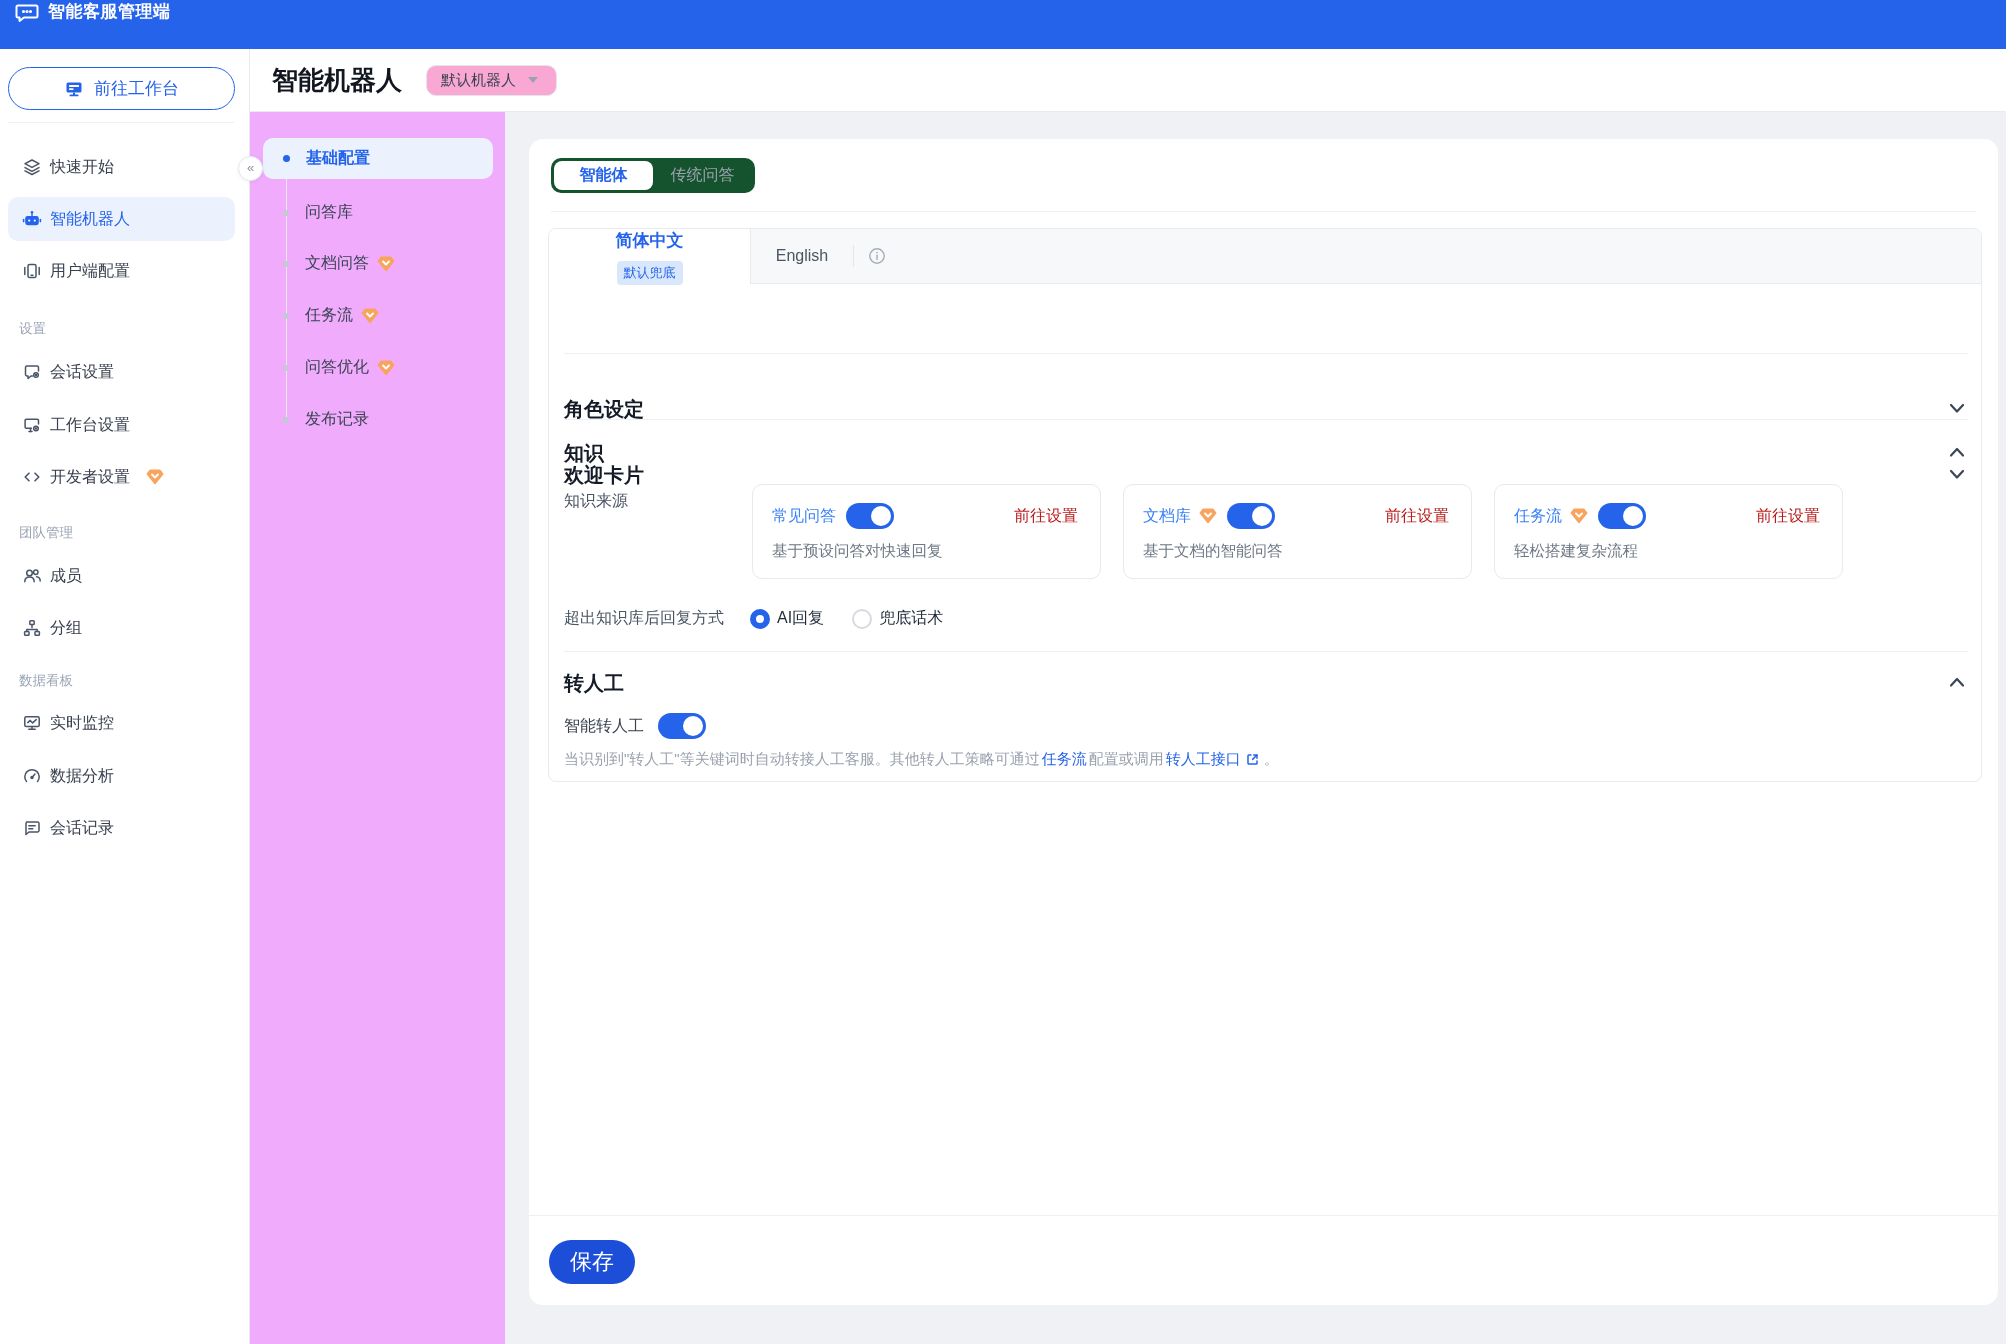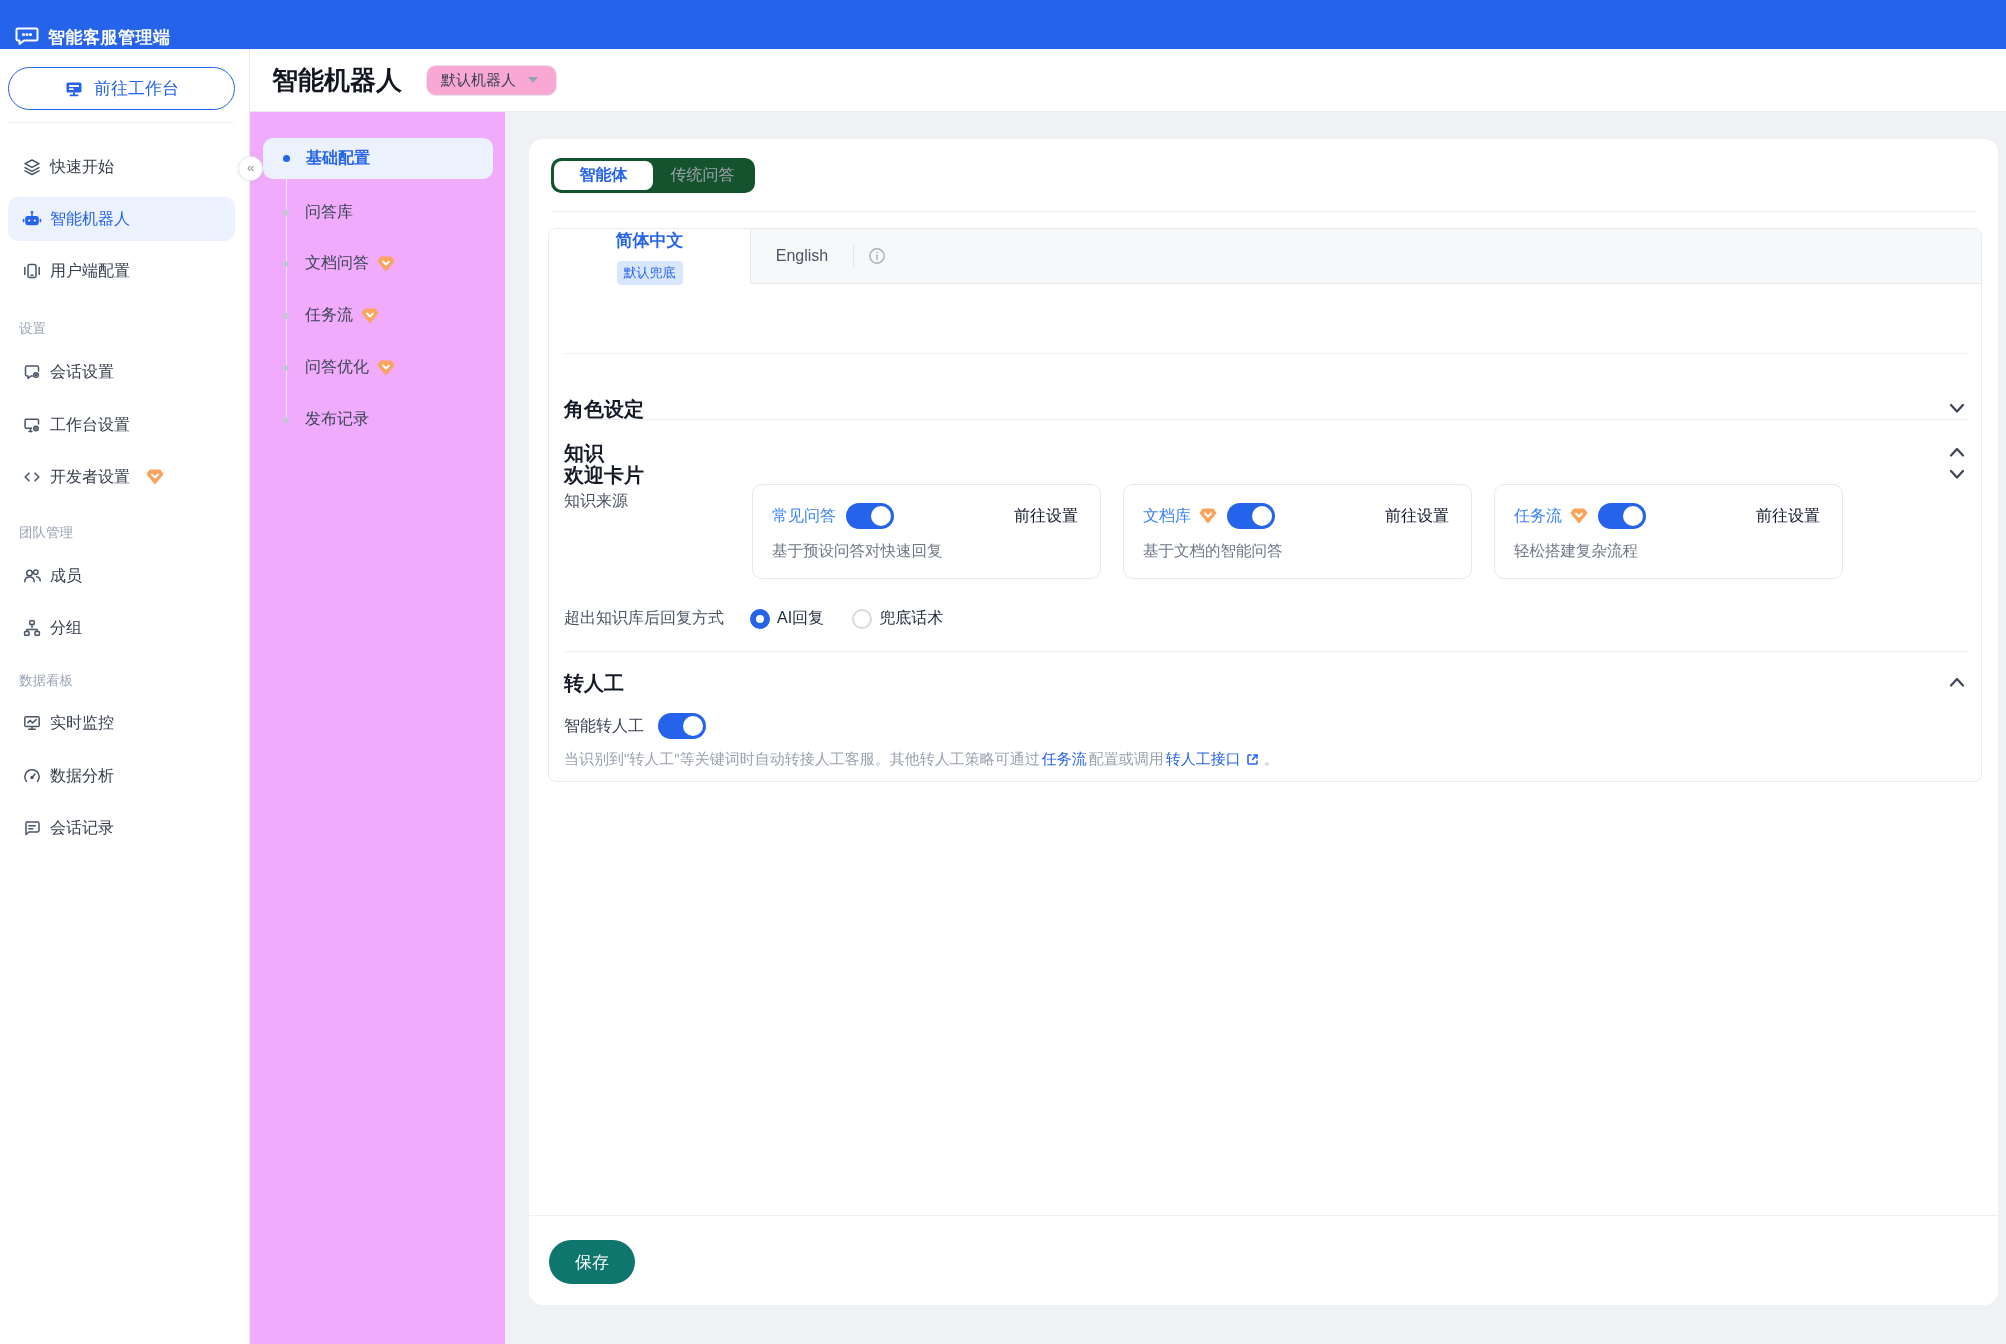--- a/index.html
+++ b/index.html
@@ -2,21 +2,21 @@
 <html><head>
 <meta charset="utf-8">
 <style>
   * { margin:0; padding:0; box-sizing:border-box; }
   html,body { width:2006px; height:1344px; }
   body { font-family:"Liberation Sans", sans-serif; color:#1f2937; background:#fff; }
   .page { position:relative; width:2006px; height:1344px; overflow:hidden; background:#fff; }
   .abs { position:absolute; }
 
   
-  .topbar { left:0; top:0; width:2006px; height:49px; background:#2563eb; display:flex; align-items:flex-end; padding-left:14px; }
+  .topbar { left:0; top:0; width:2006px; height:49px; background:#2563eb; display:flex; align-items:flex-start; padding-left:14px; }
   .topbar .logo { width:26px; height:26px; margin-right:8px; }
   .topbar .app-title { color:#fff; font-size:17px; font-weight:700; letter-spacing:.5px; }
 
   
   .sidebar { left:0; top:49px; width:250px; height:1295px; background:#fff; border-right:1px solid #e8eaee; }
   .wb-btn { position:absolute; left:8px; top:18px; width:227px; height:43px; border:1px solid #2563eb; border-radius:22px;
             display:flex; align-items:center; justify-content:center; gap:10px; color:#2563eb; font-size:17px; background:#fff; cursor:pointer; }
   .side-div { position:absolute; left:8px; top:73px; width:226px; height:1px; background:#eef0f3; }
   .s-item { position:absolute; left:8px; width:227px; height:44px; border-radius:10px; display:flex; align-items:center; gap:8px;
             padding-left:14px; font-size:16px; color:#39414f; cursor:pointer; }
@@ -72,41 +72,41 @@
   .sec-head { position:absolute; left:15px; font-size:20px; font-weight:700; color:#151b26; }
   .sec-chev { position:absolute; right:13px; width:22px; height:22px; display:flex; cursor:pointer; }
   .p-div { position:absolute; left:15px; width:1404px; height:1px; background:#eef0f3; }
 
   .k-label { position:absolute; left:15px; font-size:16px; color:#4b5563; }
 
   .kcard { position:absolute; top:255px; width:349px; height:95px; border:1px solid #e7e9ee; border-radius:10px; background:#fff; }
   .kcard .row1 { position:absolute; left:19px; right:22px; top:18px; display:flex; align-items:center; }
   .kcard .kt { font-size:16px; color:#3b82f6; }
   .kcard .gem { margin-left:8px; display:flex; }
-  .kcard .go { margin-left:auto; font-size:16px; color:#0f172a; cursor:pointer; }
+  .kcard .go { margin-left:auto; font-size:16px; color:#b91c1c; cursor:pointer; }
   .kcard .kd { position:absolute; left:19px; top:56px; font-size:15.5px; color:#6f7785; }
 
   .toggle { width:48px; height:26px; border-radius:13px; background:#2563eb; position:relative; margin-left:10px; cursor:pointer; flex:0 0 auto; }
   .toggle .knob { position:absolute; right:3px; top:3px; width:20px; height:20px; border-radius:50%; background:#fff; }
 
   .radio-row { position:absolute; top:379px; left:15px; display:flex; align-items:center; }
   .radio { width:20px; height:20px; border-radius:50%; background:#fff; flex:0 0 auto; cursor:pointer; }
   .radio.on { border:6px solid #2563eb; }
   .radio.off { border:2px solid #d6dae0; }
   .radio-lab { font-size:16px; color:#1f2937; margin-left:7px; }
 
   .handoff-row { position:absolute; left:15px; top:484px; display:flex; align-items:center; }
   .handoff-lab { font-size:16px; color:#39414f; }
   .note { position:absolute; left:15px; top:521px; font-size:15px; color:#9aa1ae; display:flex; align-items:center; gap:2px; white-space:nowrap; }
   .note .lnk { color:#2563eb; cursor:pointer; }
   .note .ext { display:flex; margin:0 2px; cursor:pointer; }
 
   .foot-div { position:absolute; left:0; top:1076px; width:100%; height:1px; background:#eef0f3; }
   .save-btn { position:absolute; left:20px; top:1101px; width:86px; height:44px; border:none; border-radius:22px;
-              background:#0f766e; color:#ffffff; font-size:17px; font-family:inherit; cursor:not-allowed; }
+              background:#1d4ed8; color:#ffffff; font-size:22px; font-family:inherit; cursor:not-allowed; }
 </style>
 </head>
 <body>
 
 <div class="page">
 
   <div class="abs topbar">
     <svg class="logo" viewBox="0 0 26 26" fill="none" stroke="#fff" stroke-width="2" stroke-linecap="round" stroke-linejoin="round">
       <path d="M4 5.5 h18 a1.5 1.5 0 0 1 1.5 1.5 v9 a1.5 1.5 0 0 1 -1.5 1.5 h-12 l-4.5 3.5 v-3.5 h-1.5 a1.5 1.5 0 0 1 -1.5 -1.5 v-9 a1.5 1.5 0 0 1 1.5 -1.5 Z"></path>
       <circle cx="9.5" cy="11.5" r="0.6" fill="#fff"></circle>

